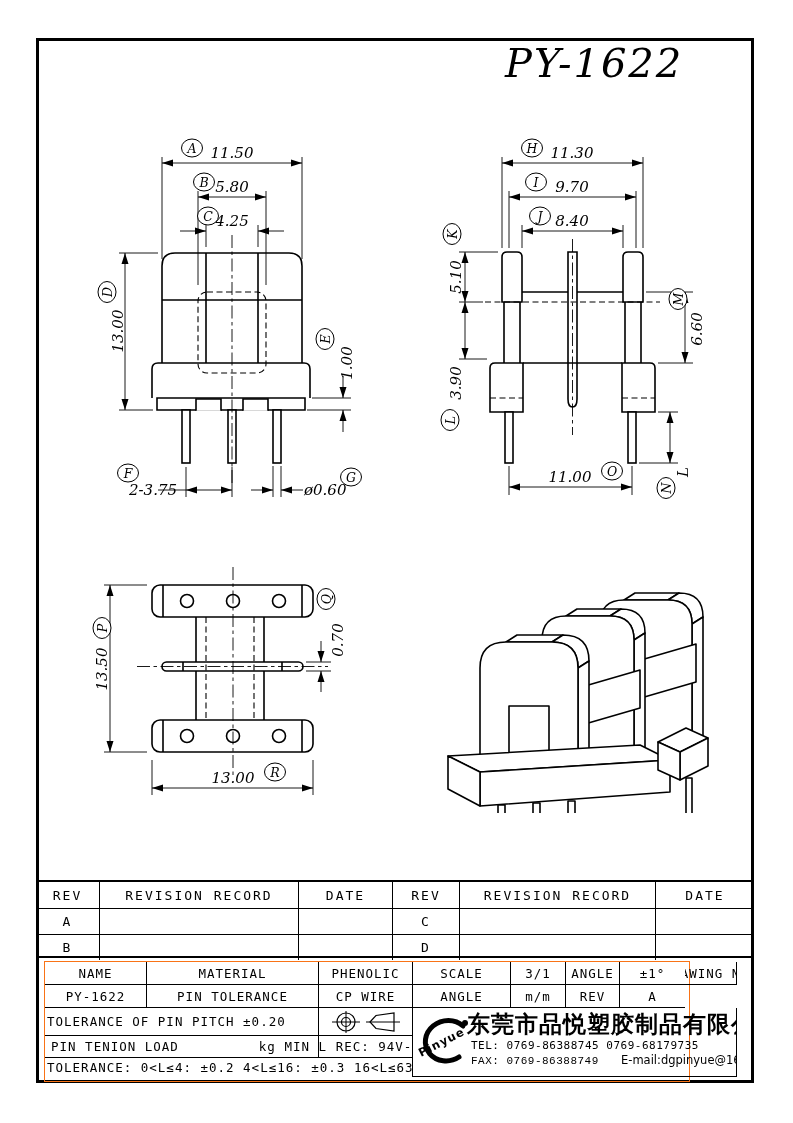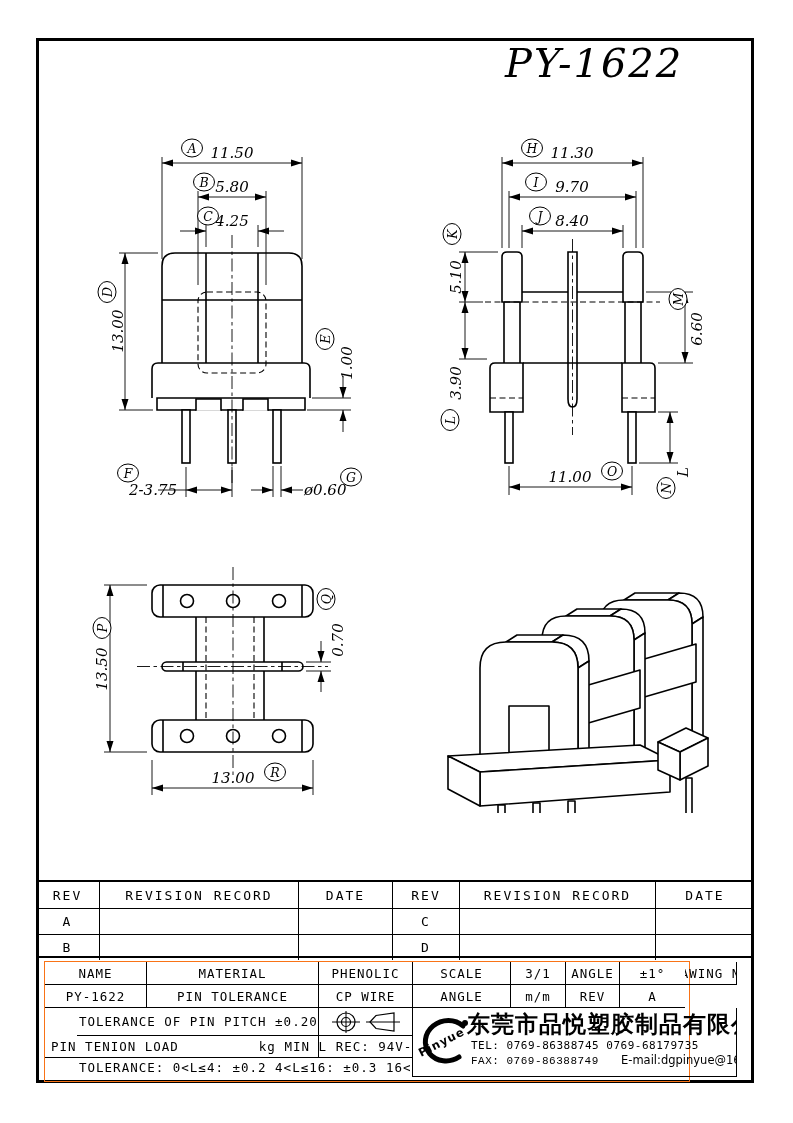--- a/index.html
+++ b/index.html
@@ -35,21 +35,21 @@
   
   .tblock{left:44px;top:961px;width:646px;height:121px;border:1px solid #f97316;
           box-sizing:border-box;display:grid;
           grid-template-columns:102px 172px 94px 98px 55px 54px 65px 52px;
           grid-template-rows:23px 23px 28px 22px 19px;}
   .tblock .c{border-right:1.5px solid #000;border-bottom:1.5px solid #000;
           display:flex;align-items:center;justify-content:center;
           font-size:12.5px;letter-spacing:1px;white-space:nowrap;overflow:hidden;box-sizing:border-box;}
   .tblock .noR{border-right:none;}
   .tblock .noB{border-bottom:none;}
-  .tblock .left{justify-content:flex-start;padding-left:2px;margin-left:32px;}
+  .tblock .left{justify-content:flex-start;padding-left:2px;}
   .tblock .between{justify-content:space-between;padding:0 8px 0 6px;}
   .small{font-size:10.5px;letter-spacing:0;}
   
   .company{grid-column:4 / 9;grid-row:3 / 6;border-right:none;border-bottom:none;
            position:relative;display:block;overflow:hidden;}
   .cname{position:absolute;left:54px;top:1px;width:330px;font-family:"DejaVu Sans","Liberation Sans",sans-serif;
          font-weight:bold;font-size:23px;letter-spacing:1px;white-space:nowrap;}
   .ctel{position:absolute;left:58px;top:31px;font-size:11px;letter-spacing:0.5px;white-space:nowrap;}
   .cfax{position:absolute;left:58px;top:47px;font-size:11px;letter-spacing:0.5px;white-space:nowrap;font-family:Liberation Mono, monospace;}
   .cmail{position:absolute;left:208px;top:45px;font-size:11.5px;letter-spacing:0;white-space:nowrap;

